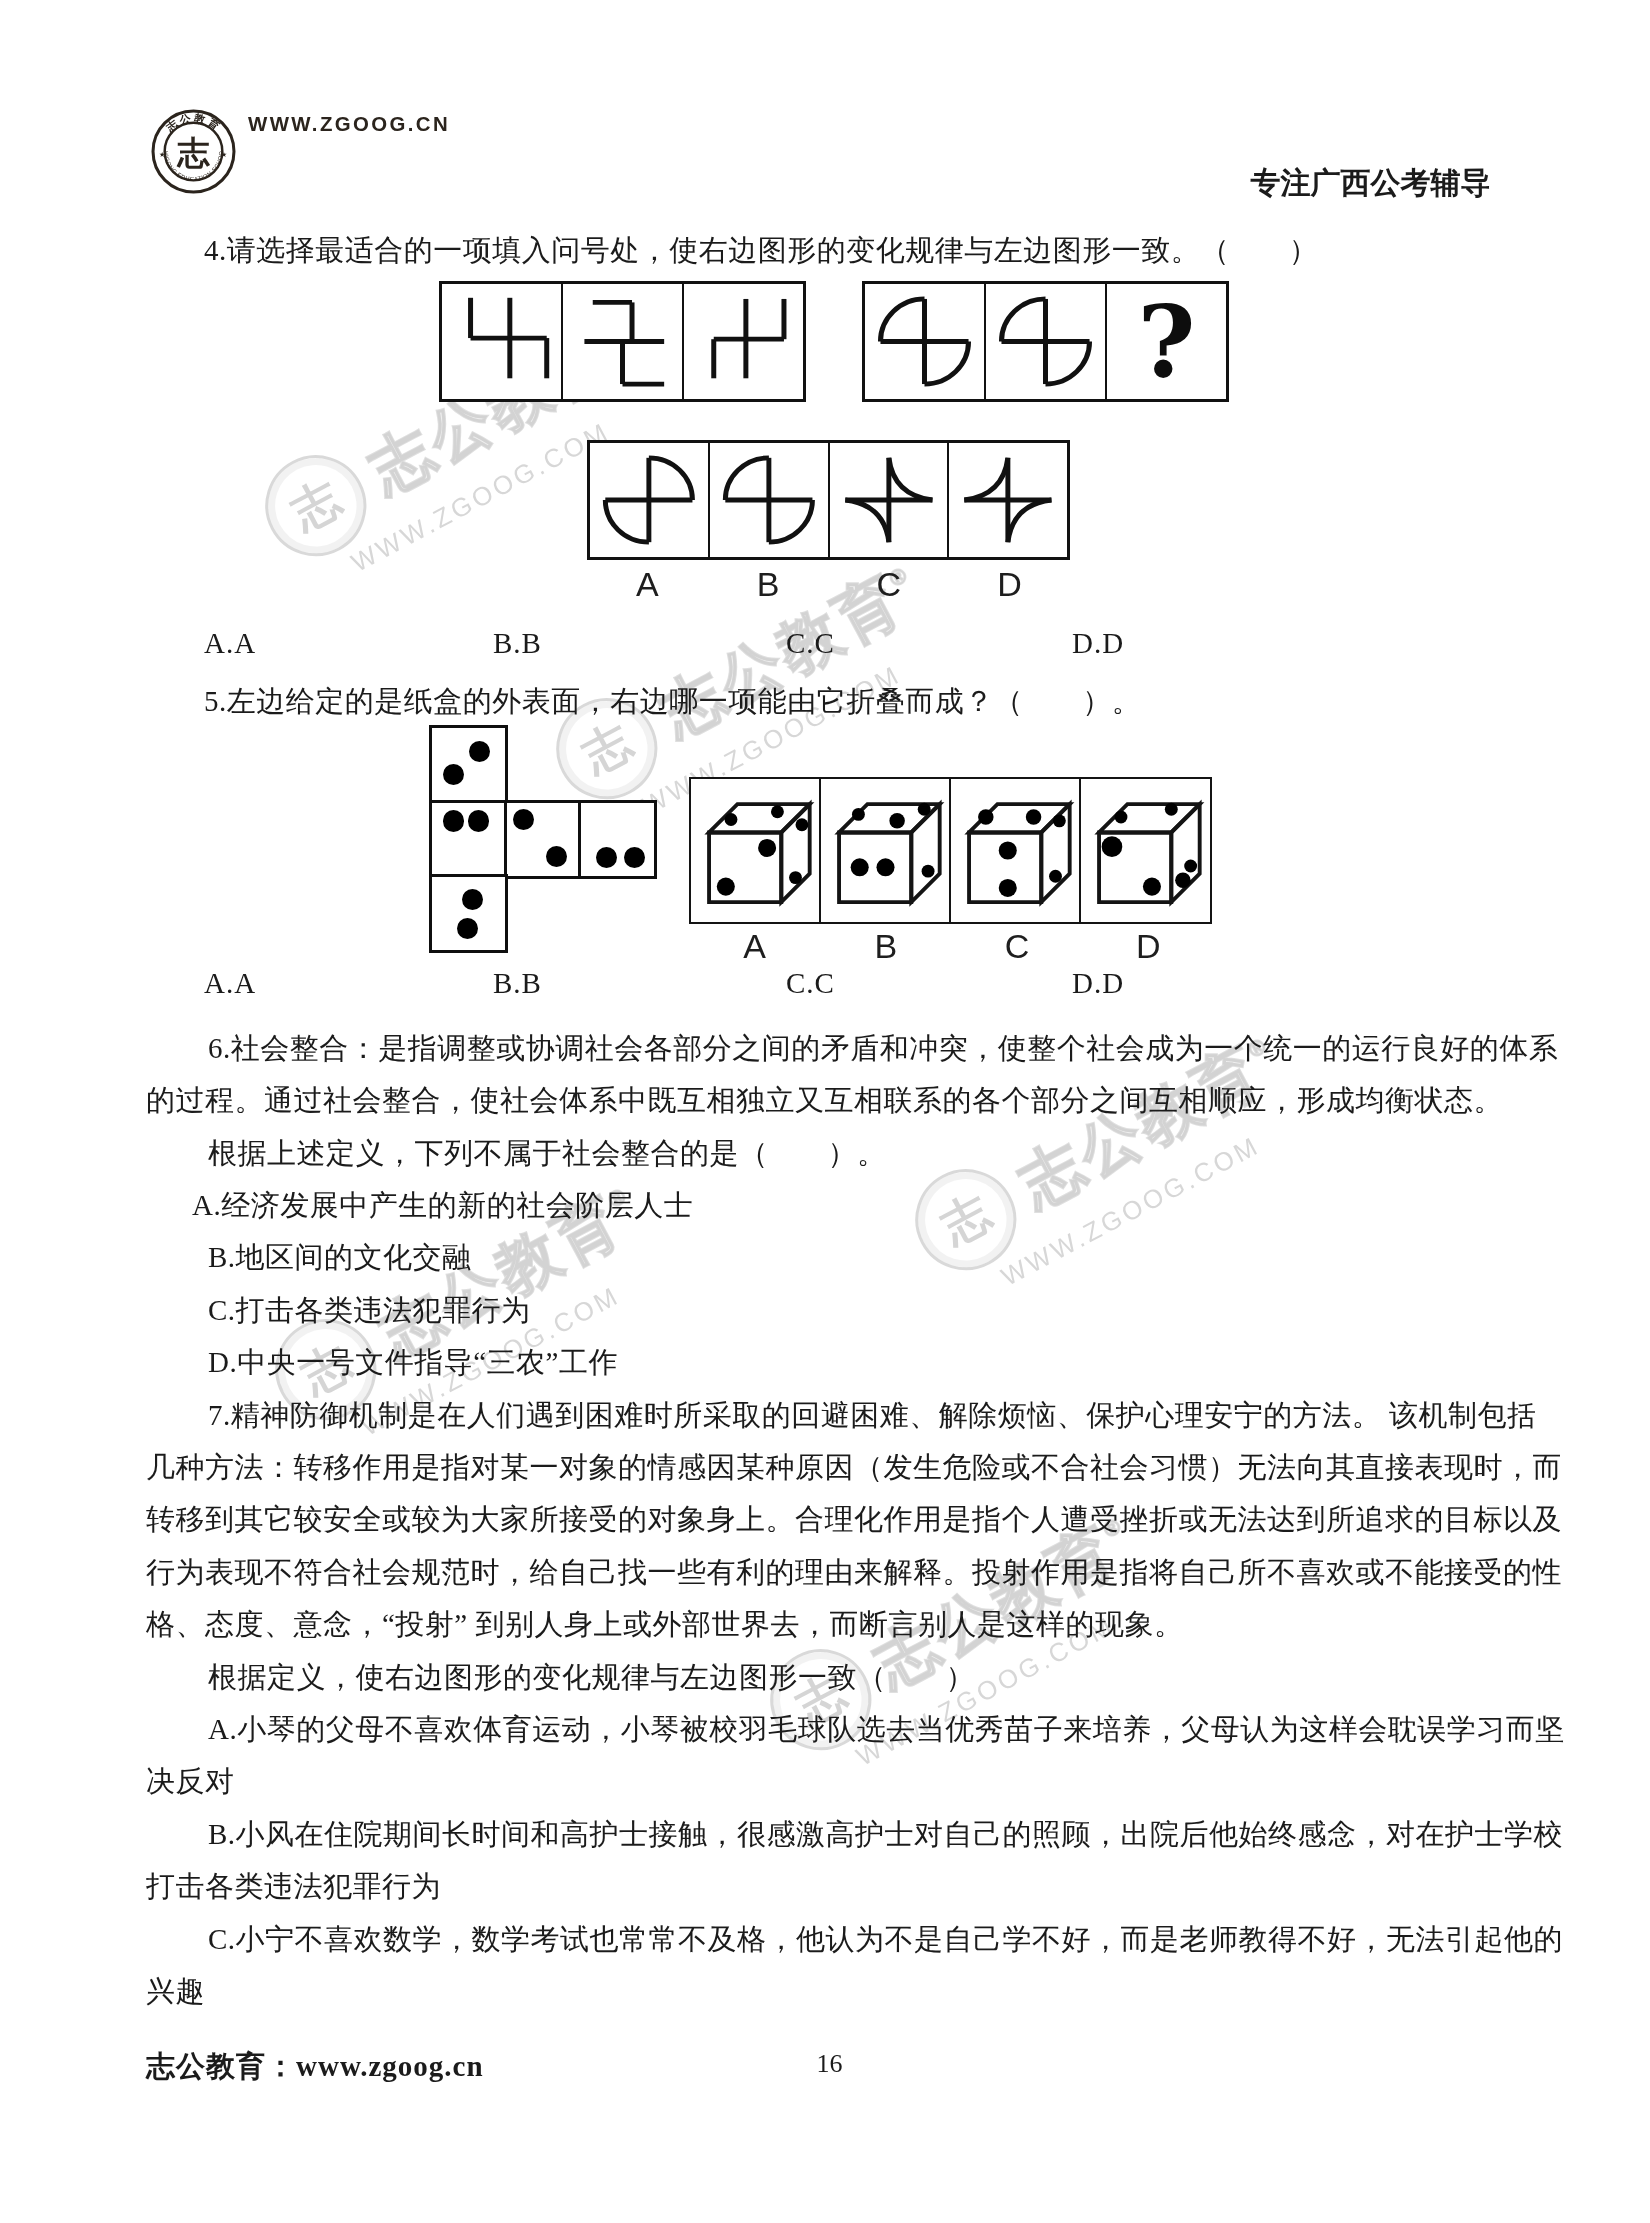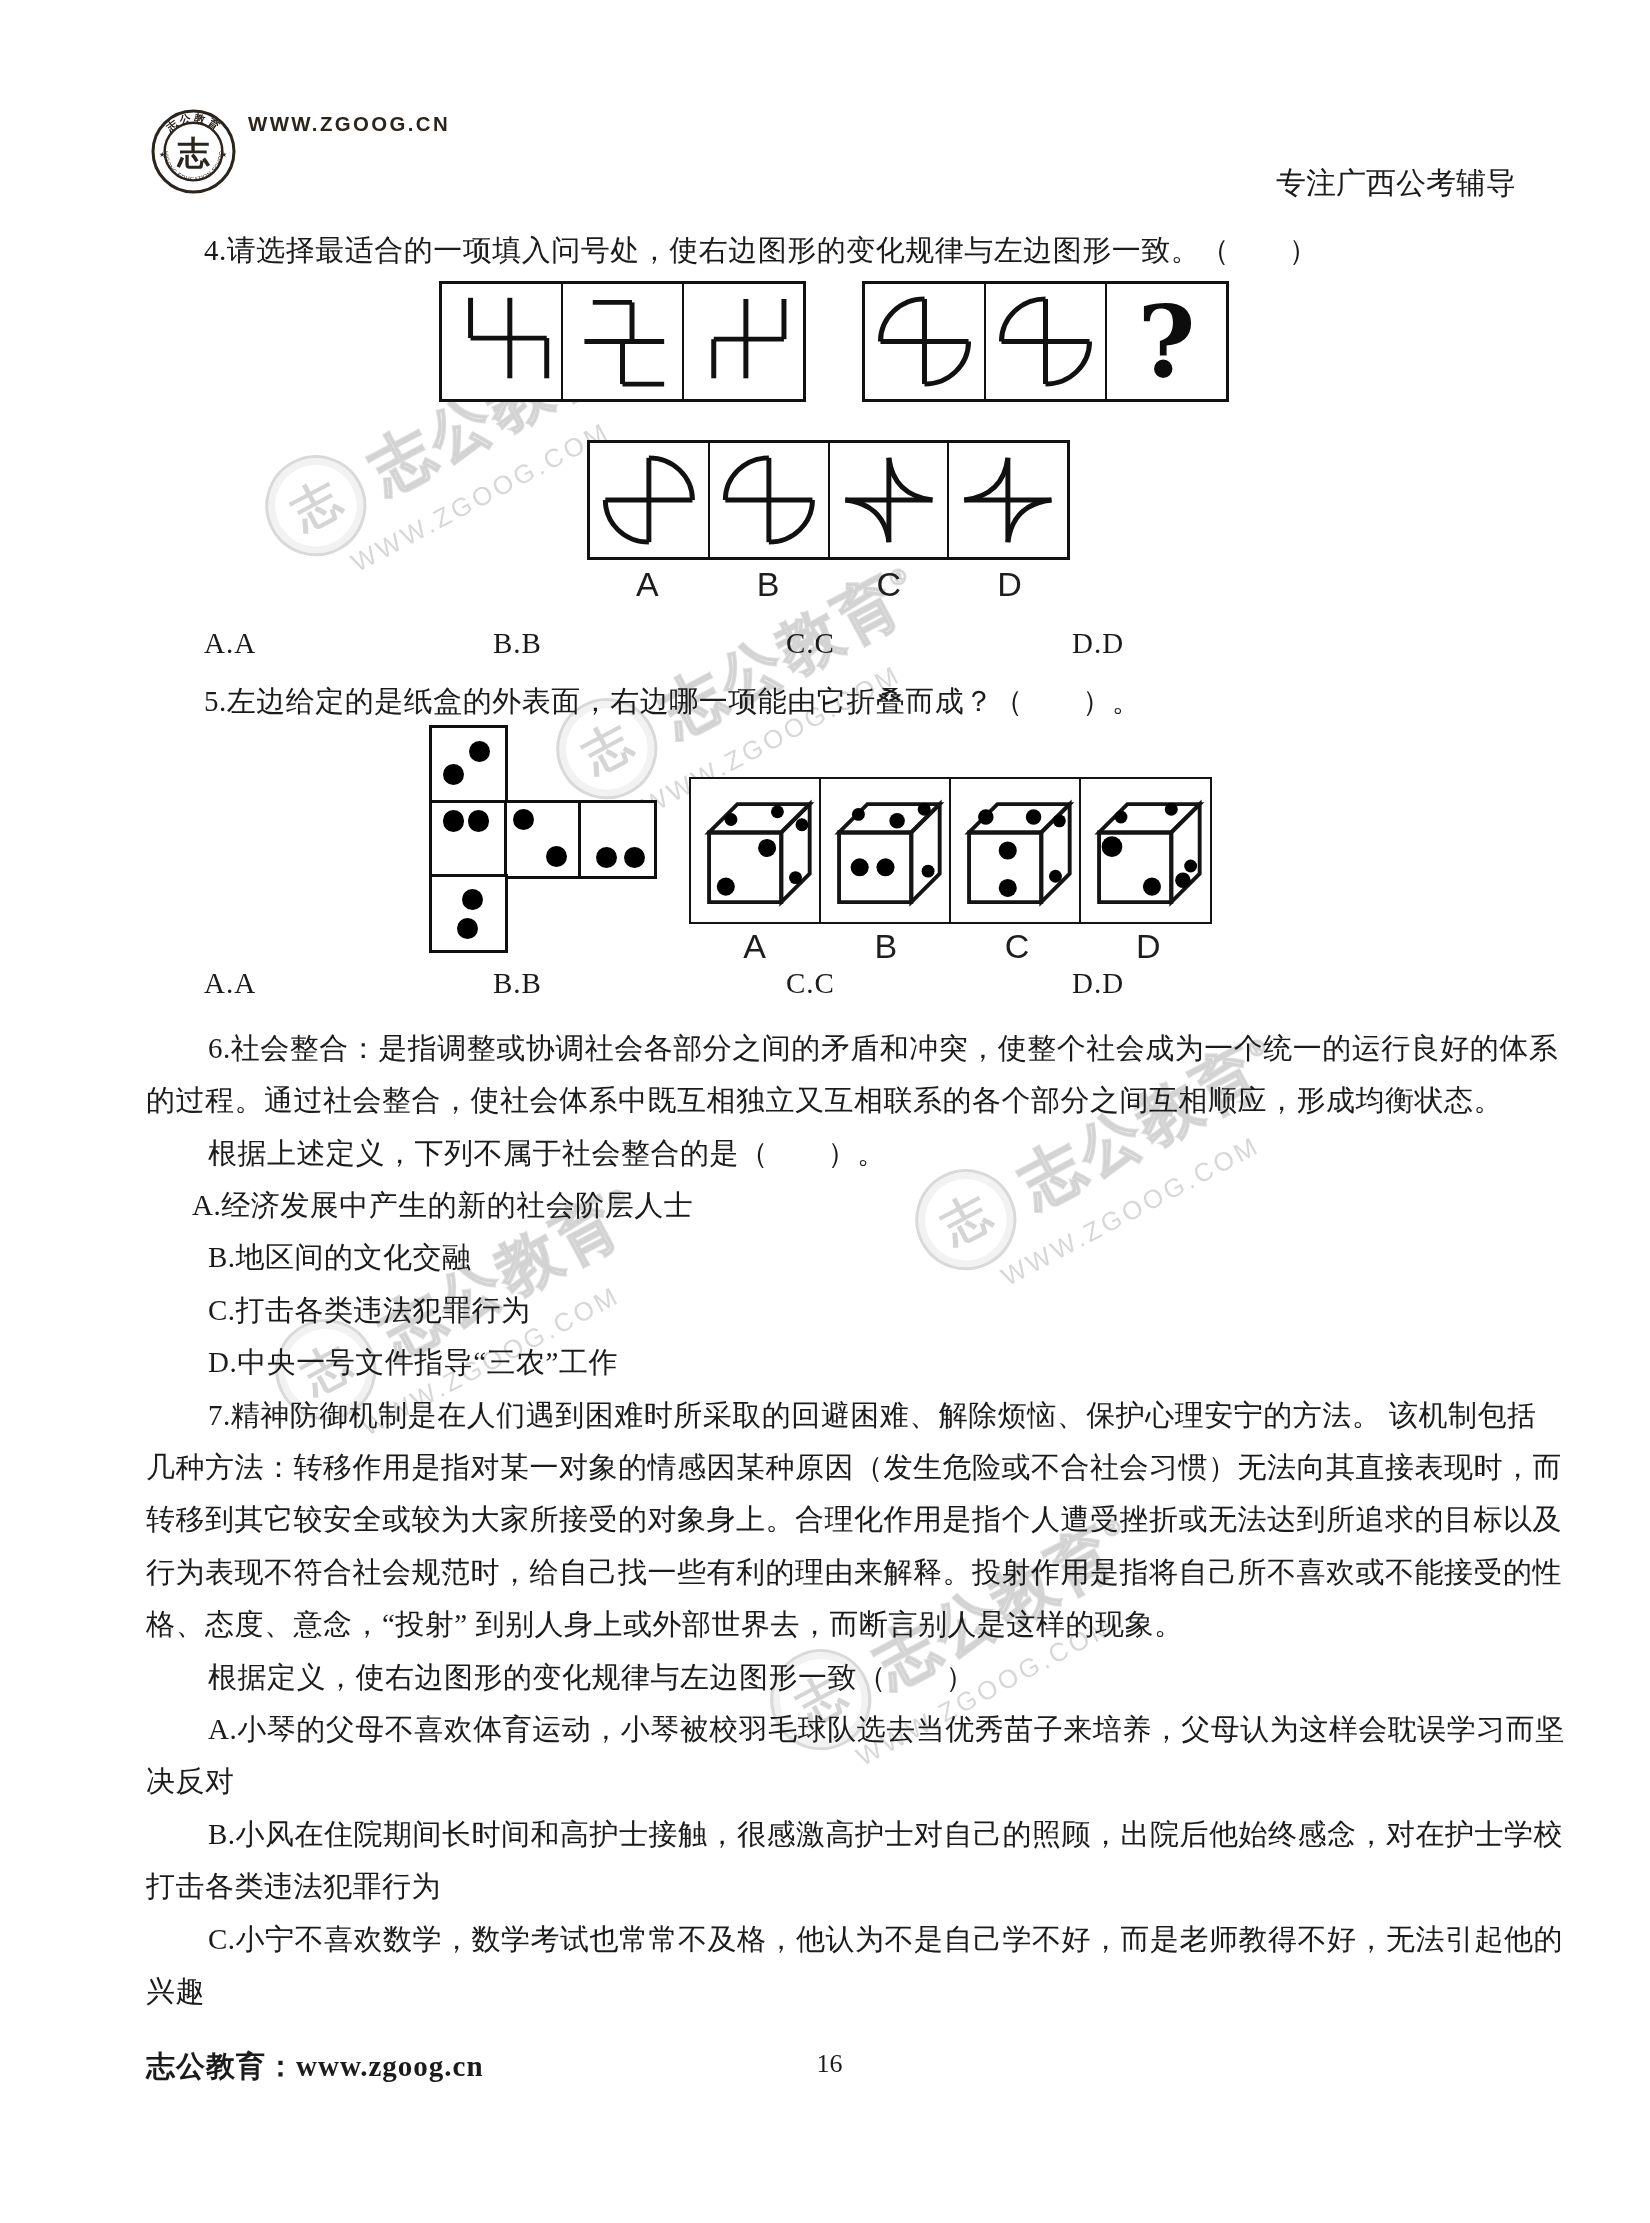--- a/index.html
+++ b/index.html
@@ -10,22 +10,22 @@
     font-family:"Liberation Serif","DejaVu Serif",serif; color:#1b1b1b;
   }
 
   
   .seal { position:absolute; left:151px; top:109px; width:85px; height:85px; z-index:1; }
   .brand-block { position:absolute; left:248px; top:107px; z-index:1; color:#2b241d;
                  font-family:"Liberation Sans","DejaVu Sans",sans-serif; }
   .brand-title { font-size:53px; font-weight:bold; letter-spacing:5.8px; line-height:58px; }
   .brand-title sup { font-size:19.4px; vertical-align:27px; letter-spacing:0; }
   .brand-url { font-size:20.4px; font-weight:bold; letter-spacing:2.4px; margin-top:5.8px; }
-  .slogan { position:absolute; left:1225px; top:163px; width:291px; text-align:right; z-index:1;
-            font-size:30px; font-weight:normal; white-space:nowrap; }
+  .slogan { position:absolute; left:1225px; top:163px; width:291px; text-align:center; z-index:1;
+            font-size:30px; font-weight:bold; white-space:nowrap; }
 
   
   .qline { position:absolute; font-size:29px; line-height:39px; white-space:nowrap;
            letter-spacing:0.5px; z-index:1; }
   .bodyline { position:absolute; font-size:29px; height:52px; line-height:52px;
               white-space:nowrap; letter-spacing:0.5px; z-index:1; }
   .ans { position:absolute; font-size:29px; line-height:35px; letter-spacing:1px; z-index:1; }
 
   
   .figroup { position:absolute; display:flex; border:3.9px solid #111; background:#fff; z-index:1; }

